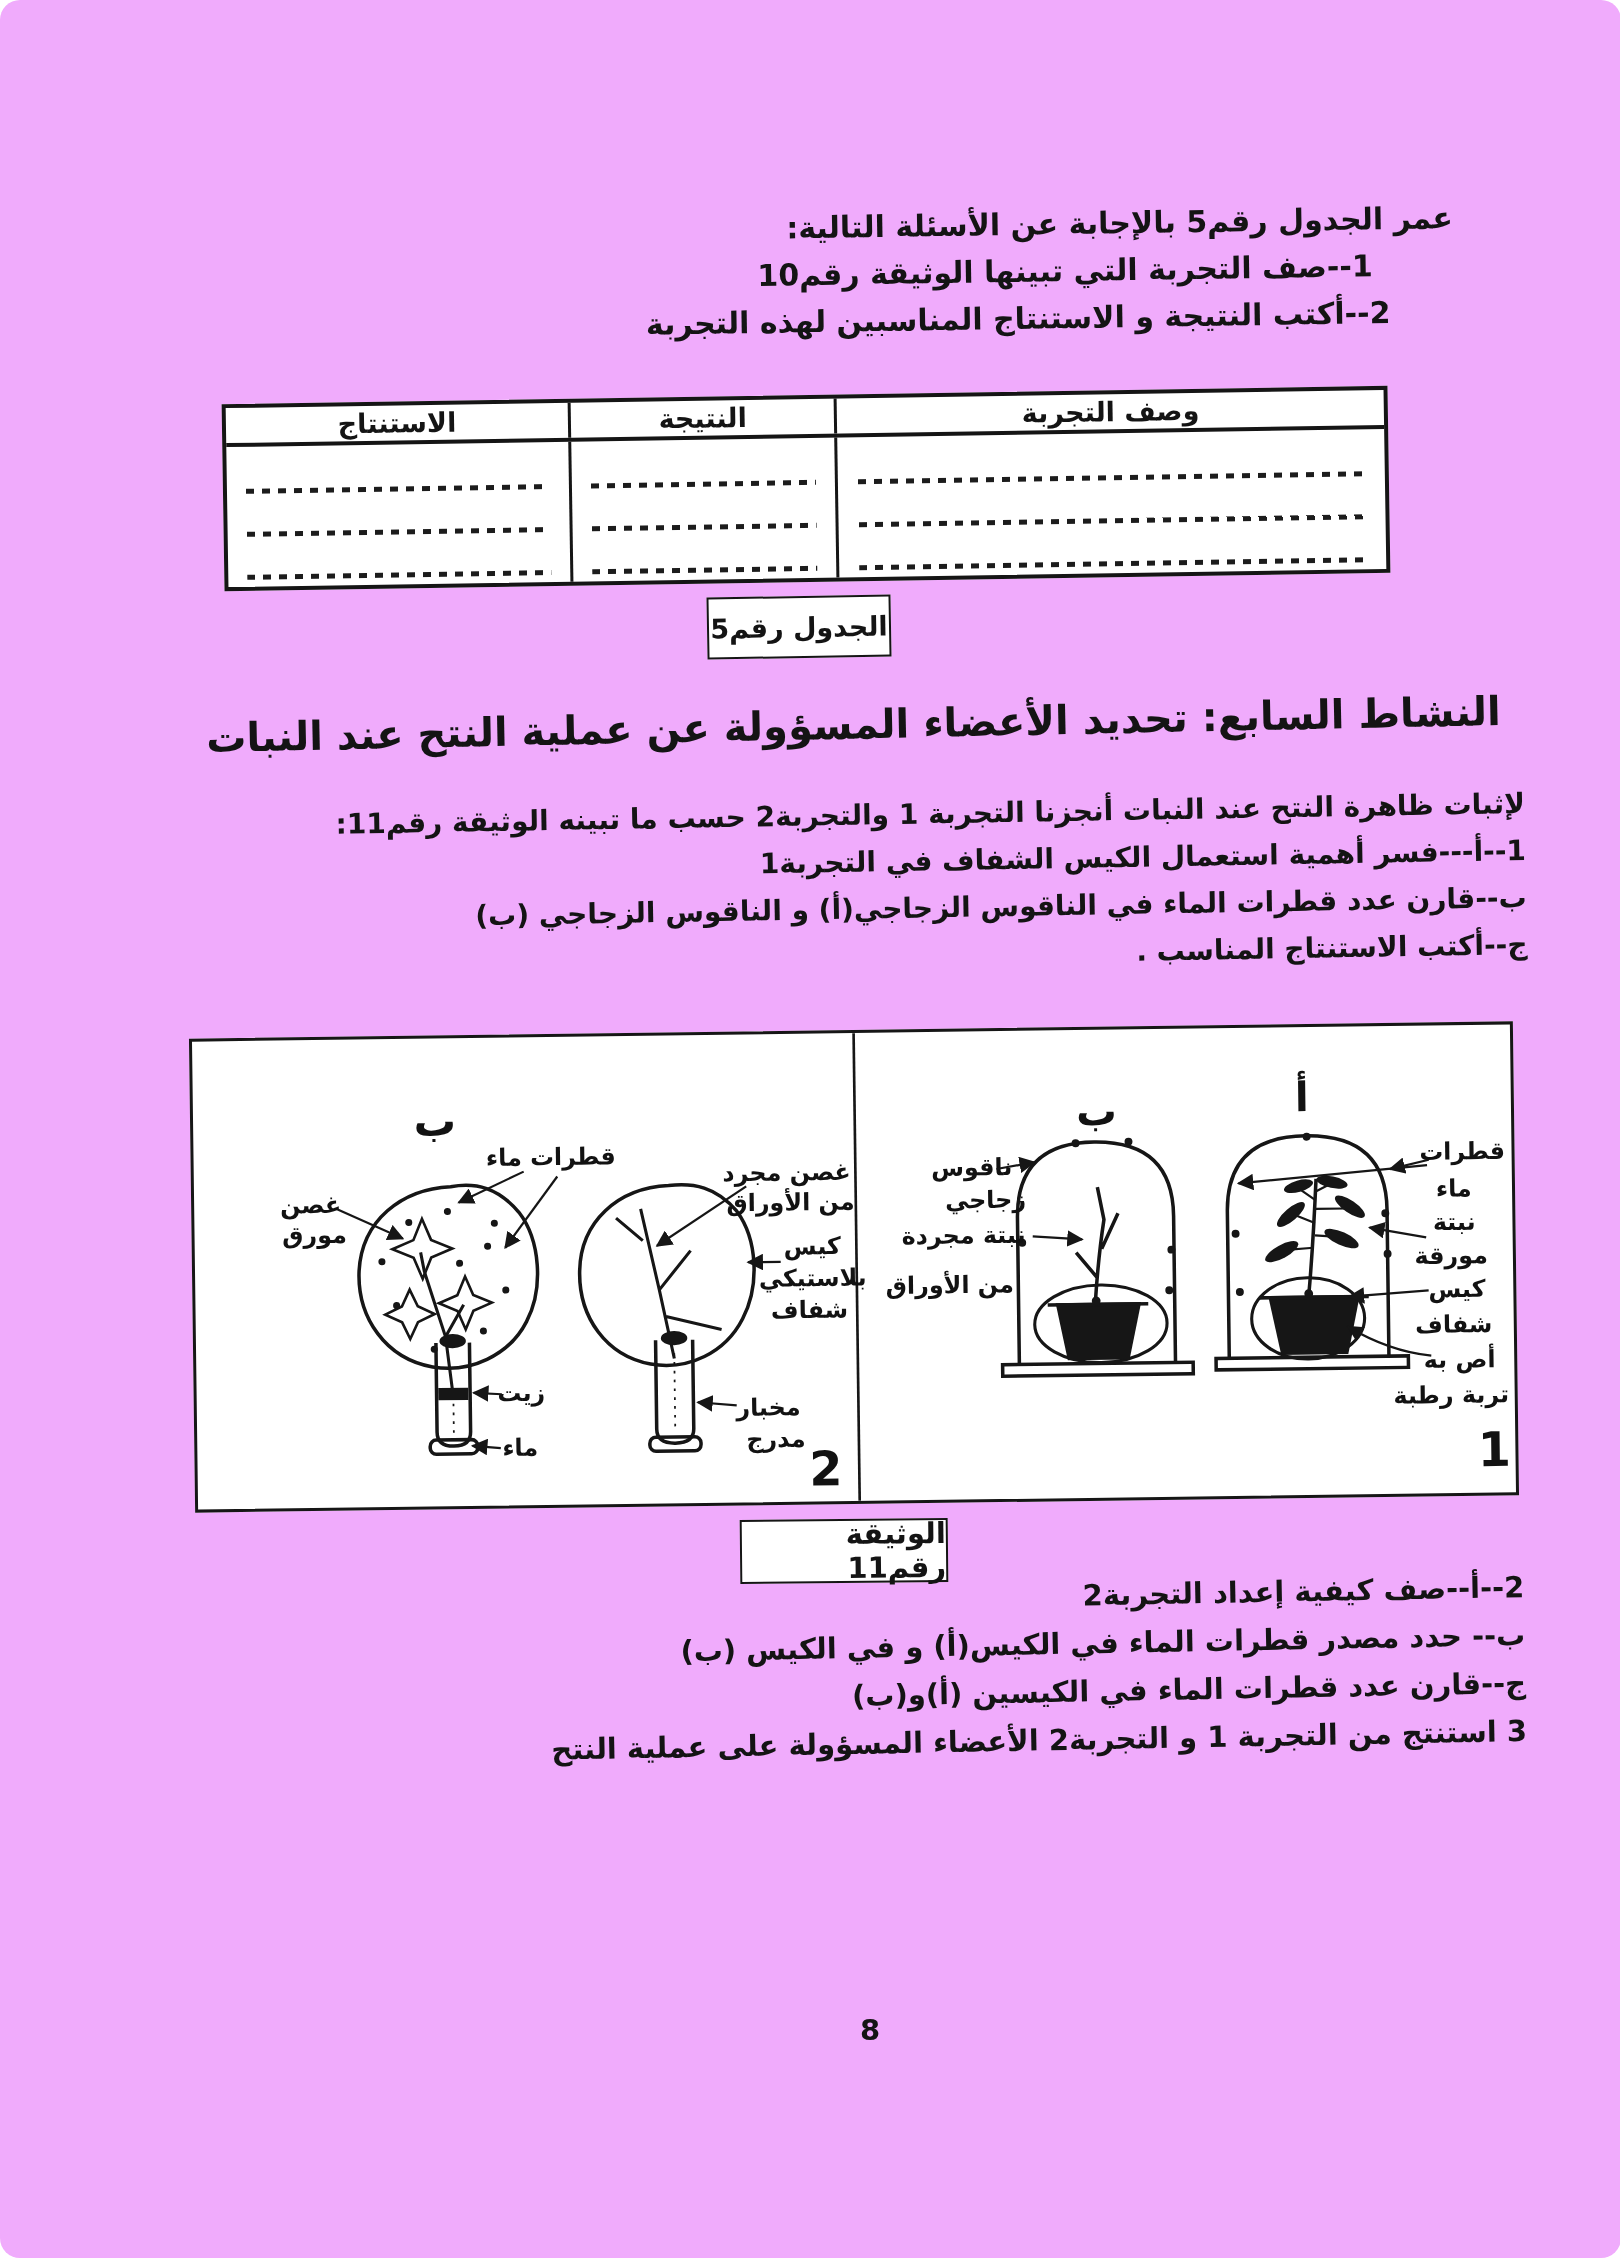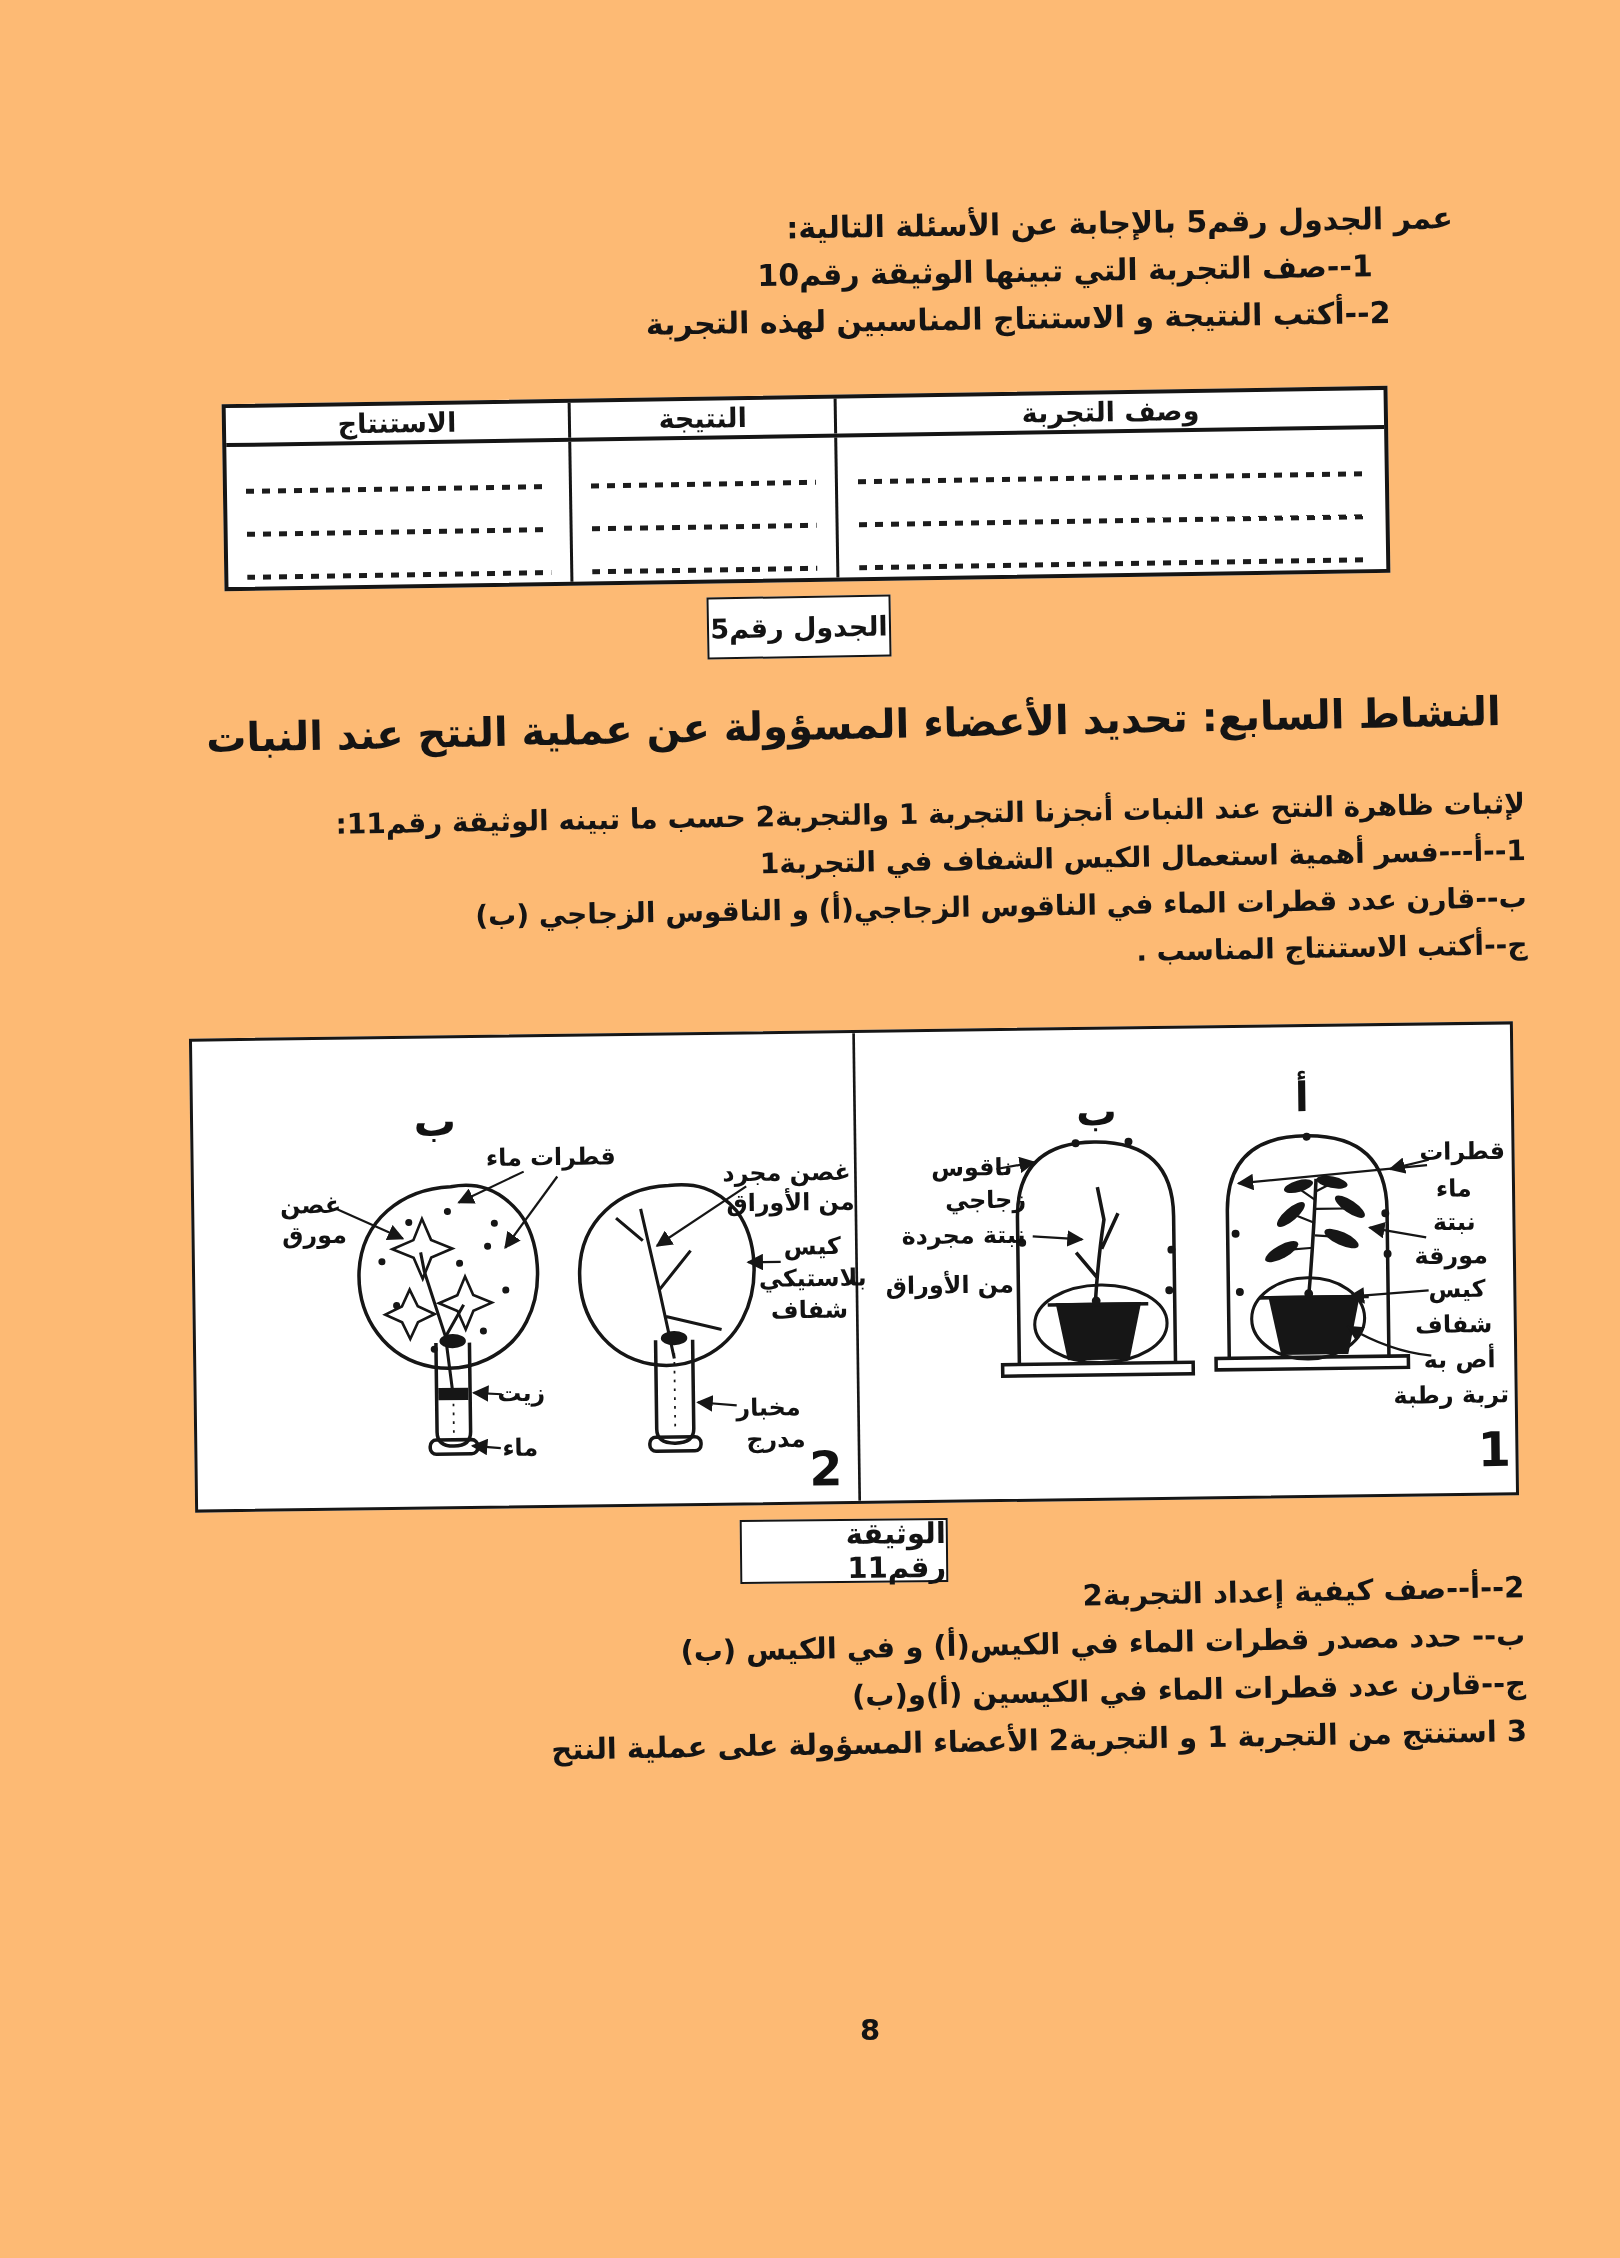--- a/index.html
+++ b/index.html
@@ -1,17 +1,17 @@
 <!DOCTYPE html>
 <html lang="ar" style="font-size:14px"><head>
 <meta charset="utf-8">
 <style>
   html,body{margin:0;padding:0;background:#ffffff;}
-  .page{position:relative;width:1621px;height:2258px;background:#fdba74;
-        font-family:"DejaVu Sans",sans-serif;color:#141414;overflow:hidden;}
+  .page{position:relative;width:1621px;height:2258px;background:#f0abfc;
+        font-family:"DejaVu Sans",sans-serif;color:#141414;overflow:hidden;border-radius:20px;}
 
   
   .tblock{position:absolute;direction:rtl;text-align:right;font-weight:bold;
           white-space:nowrap;transform-origin:100% 0;}
   .tblock .tline{display:block;}
 
   #intro-block{right:169px;top:194px;font-size:30px;line-height:47px;transform:rotate(-0.9deg);}
   #intro-block .l2{margin-right:81px;}
   #intro-block .l3{margin-right:64px;}
 

